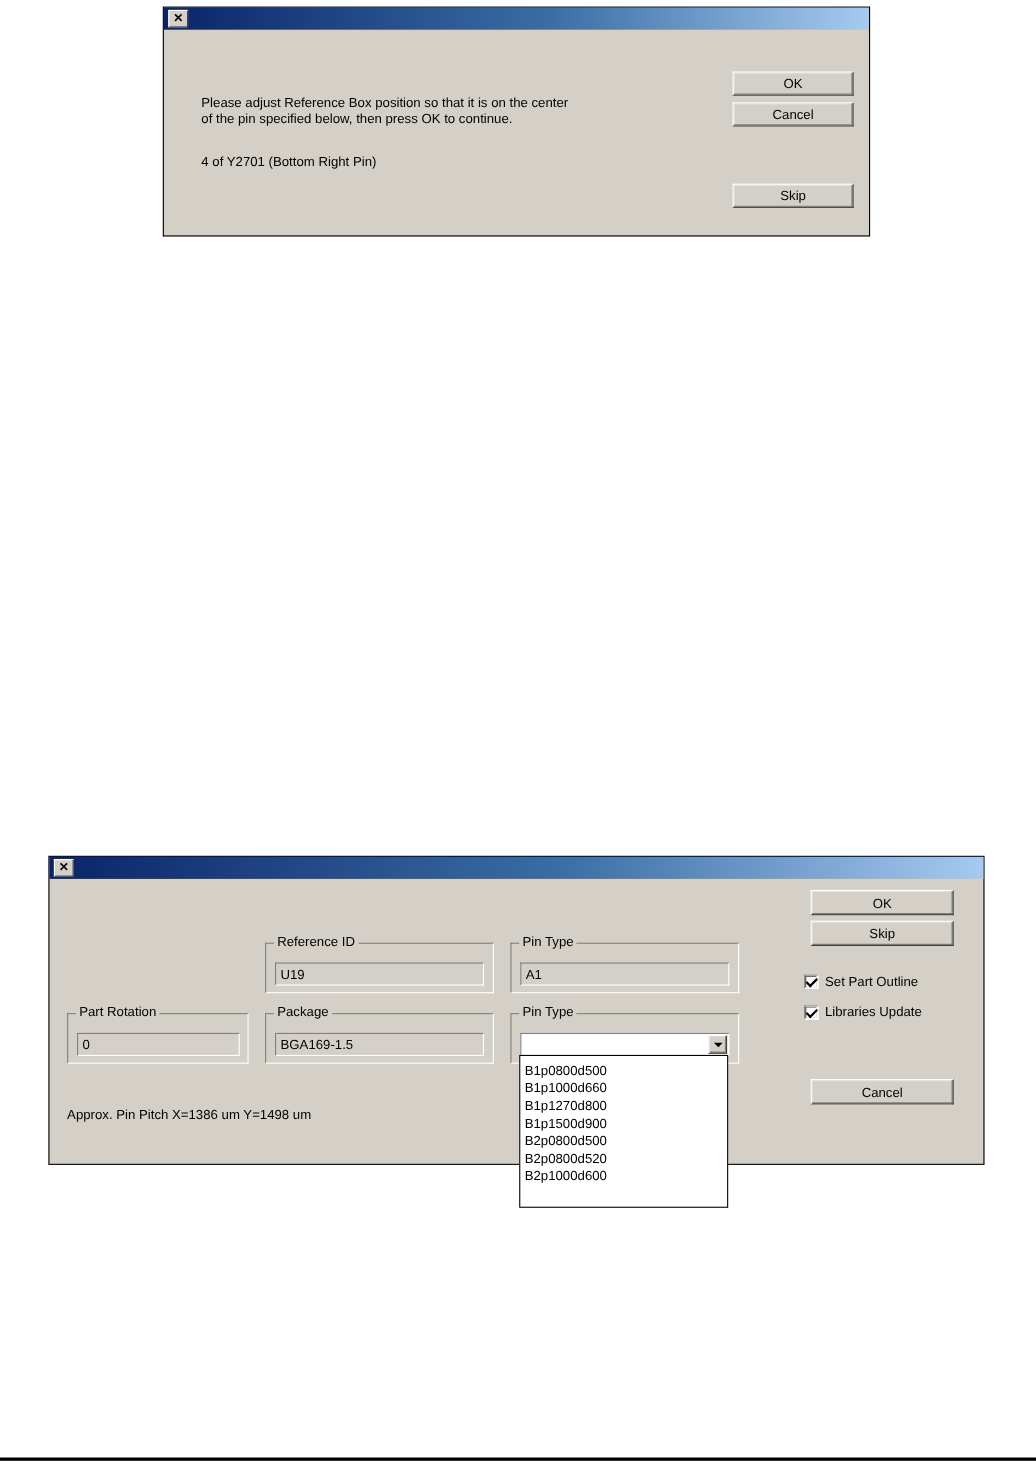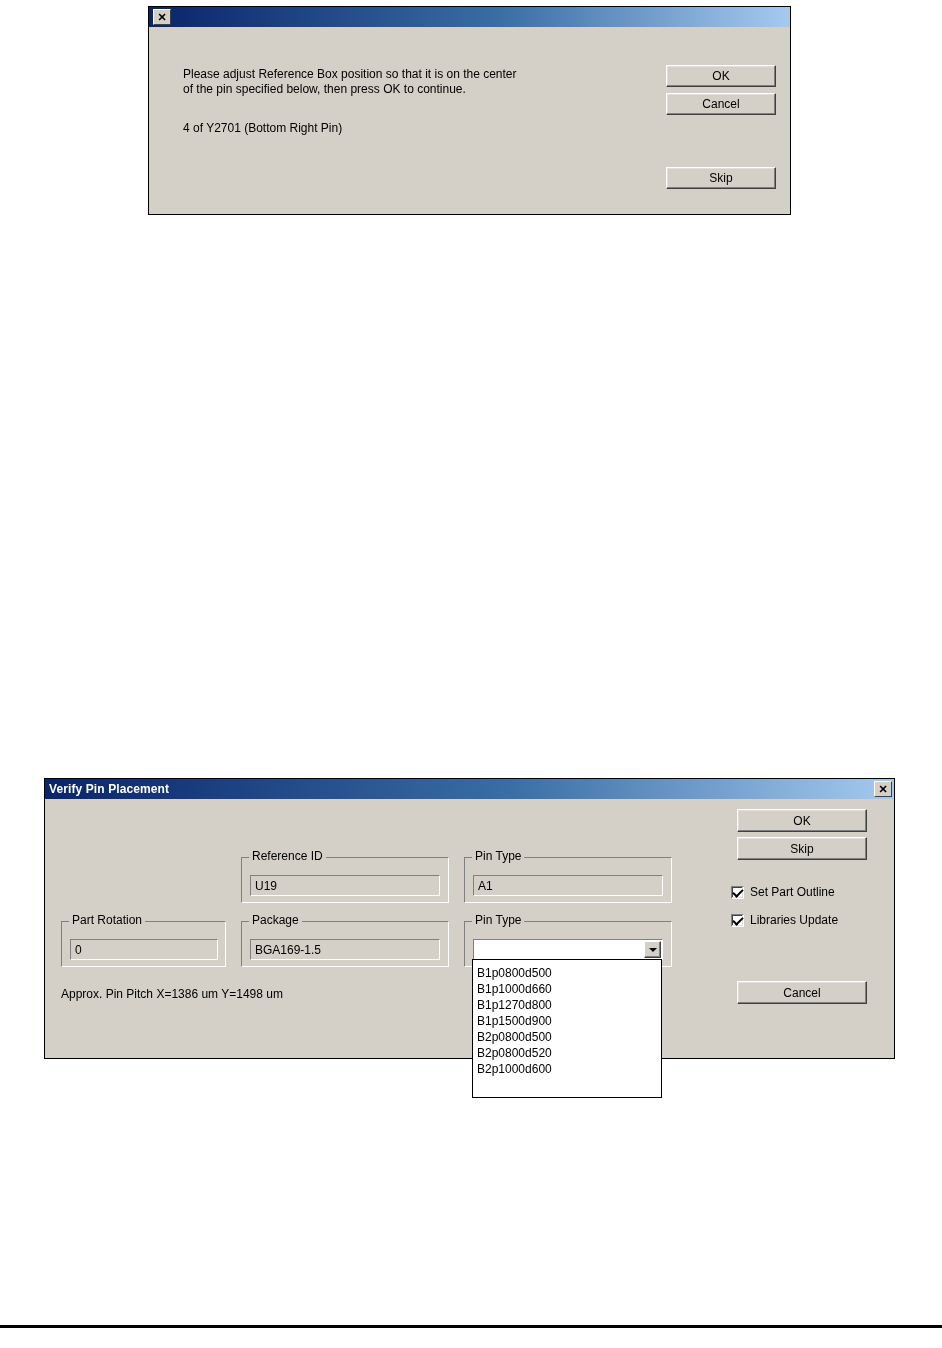--- a/index.html
+++ b/index.html
@@ -83,20 +83,21 @@
     align-items: center;
     justify-content: center;
     cursor: default;
     position: absolute;
   }
 
   .static {
     position: absolute;
     white-space: pre-wrap;
     line-height: 15px;
+    margin-top: 19px;
   }
 
   .field {
     position: absolute;
     background: #d4d0c8;
     border-top: 1px solid #808080;
     border-left: 1px solid #808080;
     border-right: 1px solid #ffffff;
     border-bottom: 1px solid #ffffff;
     box-sizing: border-box;
@@ -277,21 +278,20 @@
     <div class="btn" style="left:517px; top:66px; width:110px; height:22px;">Cancel</div>
 
     <div class="btn" style="left:517px; top:140px; width:110px; height:22px;">Skip</div>
 
   </div>
 </div>
 
 <div class="dialog" style="left:44px; top:778px; width:851px; height:281px;">
 
   <div class="titlebar">
-    <div class="title">Verify Pin Placement</div>
     <div class="closebtn">✕</div>
   </div>
 
   <div class="dialog-body">
 
 
 
     <div class="group" style="left:196px; top:58px; width:208px; height:46px;">
       <span class="group-label">Reference ID</span>
     </div>

